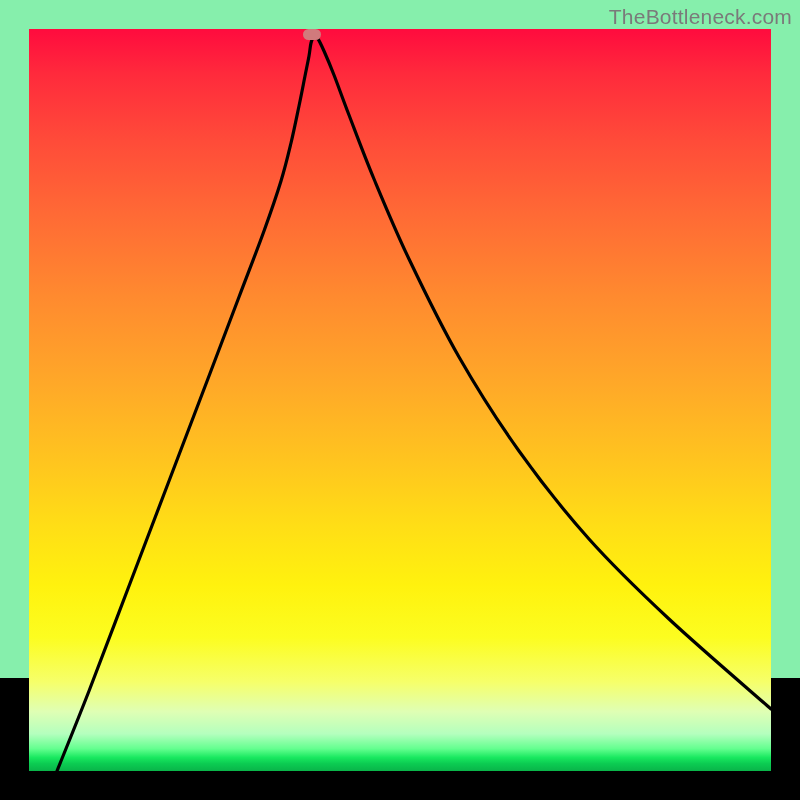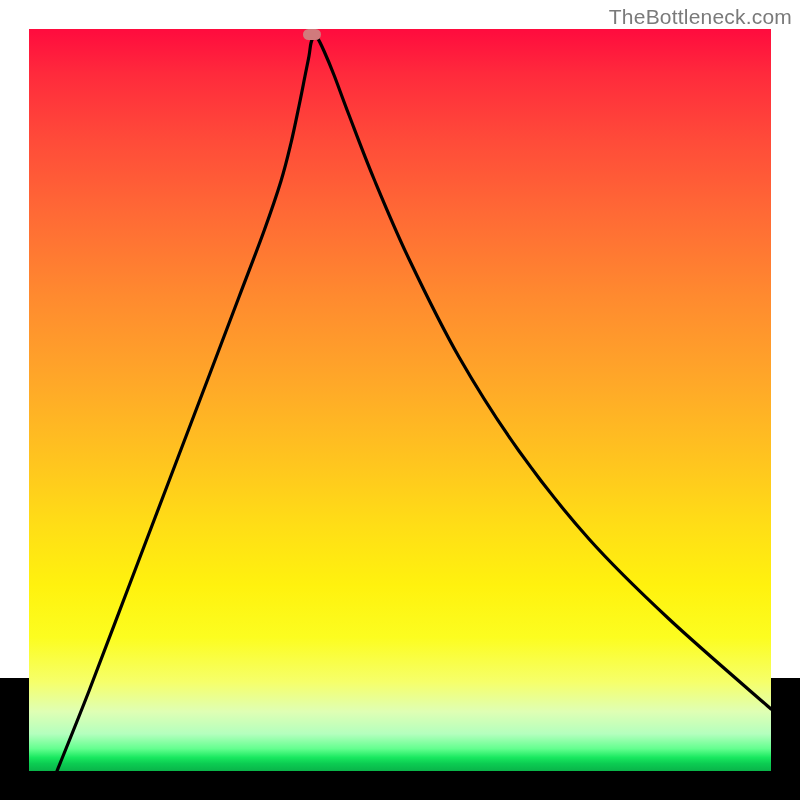--- a/index.html
+++ b/index.html
@@ -10,21 +10,21 @@
     background: #000;
     overflow: hidden;
     font-family: Arial, Helvetica, sans-serif;
   }
   .frame {
     position: absolute;
     left: 0;
     top: 0;
     width: 800px;
     height: 678px;
-    background: #ffffff;
+    background: #86efac;
   }
   .plot-area {
     position: absolute;
     left: 29px;
     top: 29px;
     width: 742px;
     height: 742px;
     
     background: linear-gradient(to bottom,
       #ff0b3e 0%,

